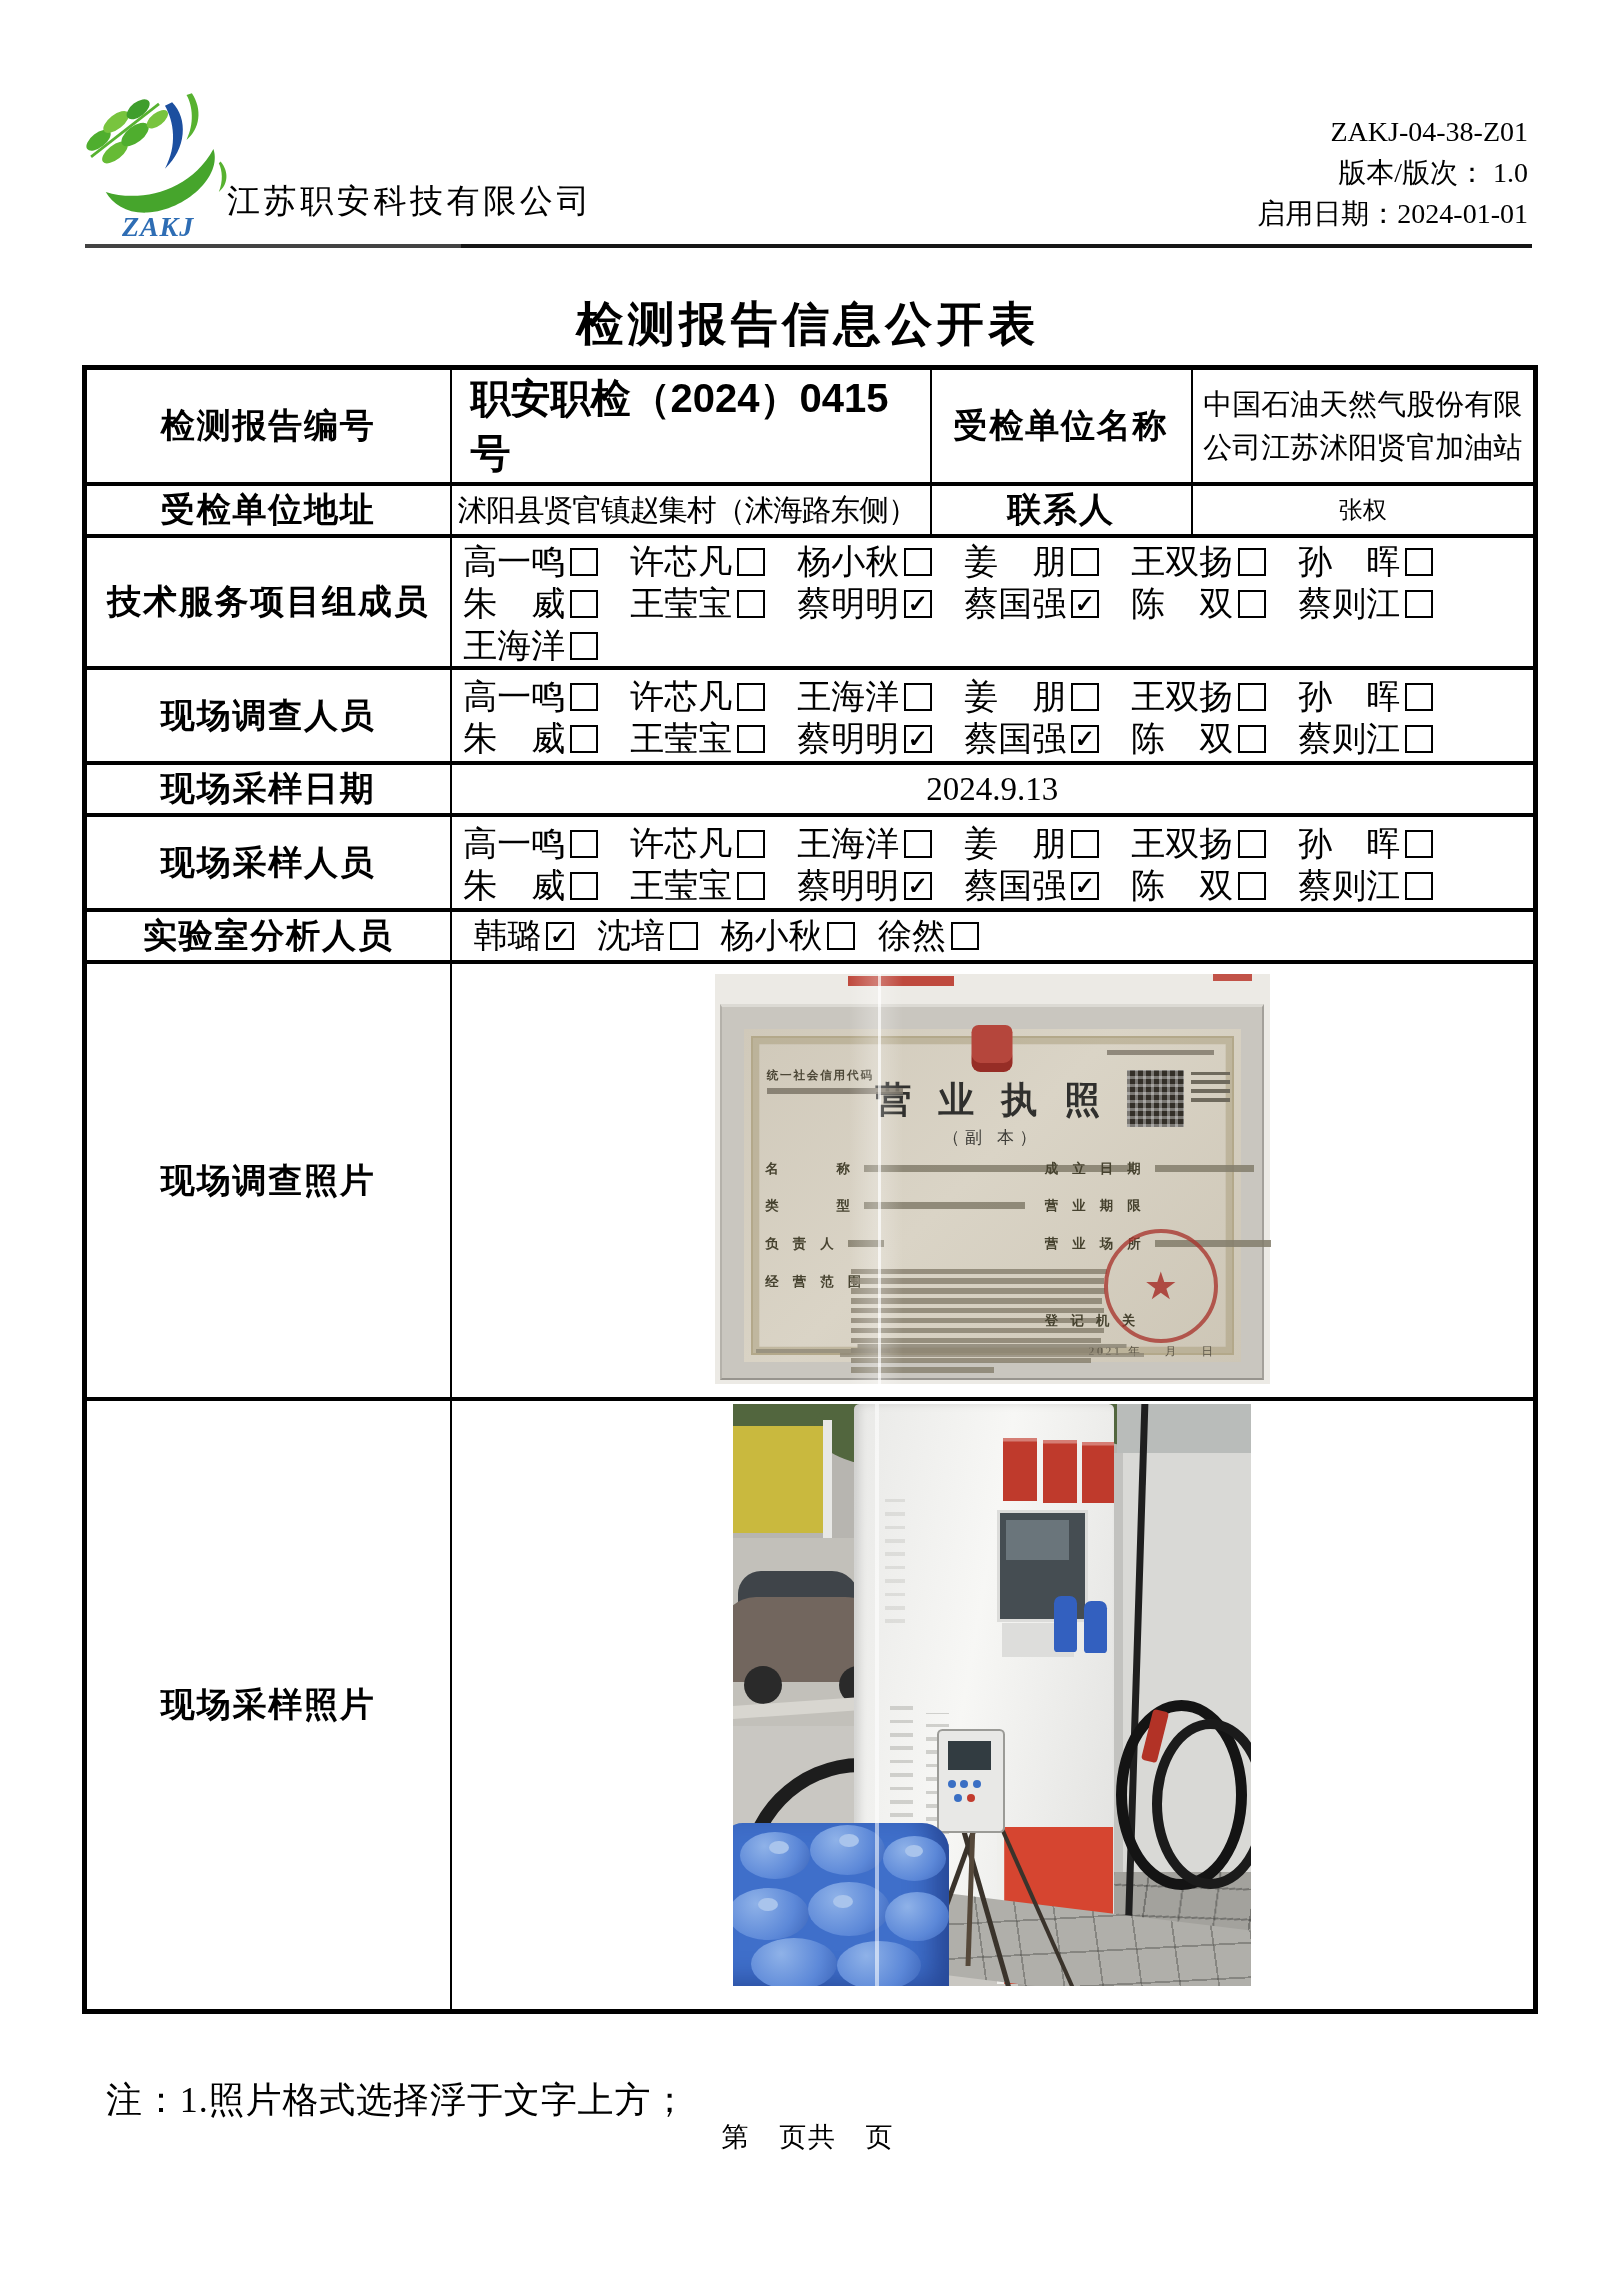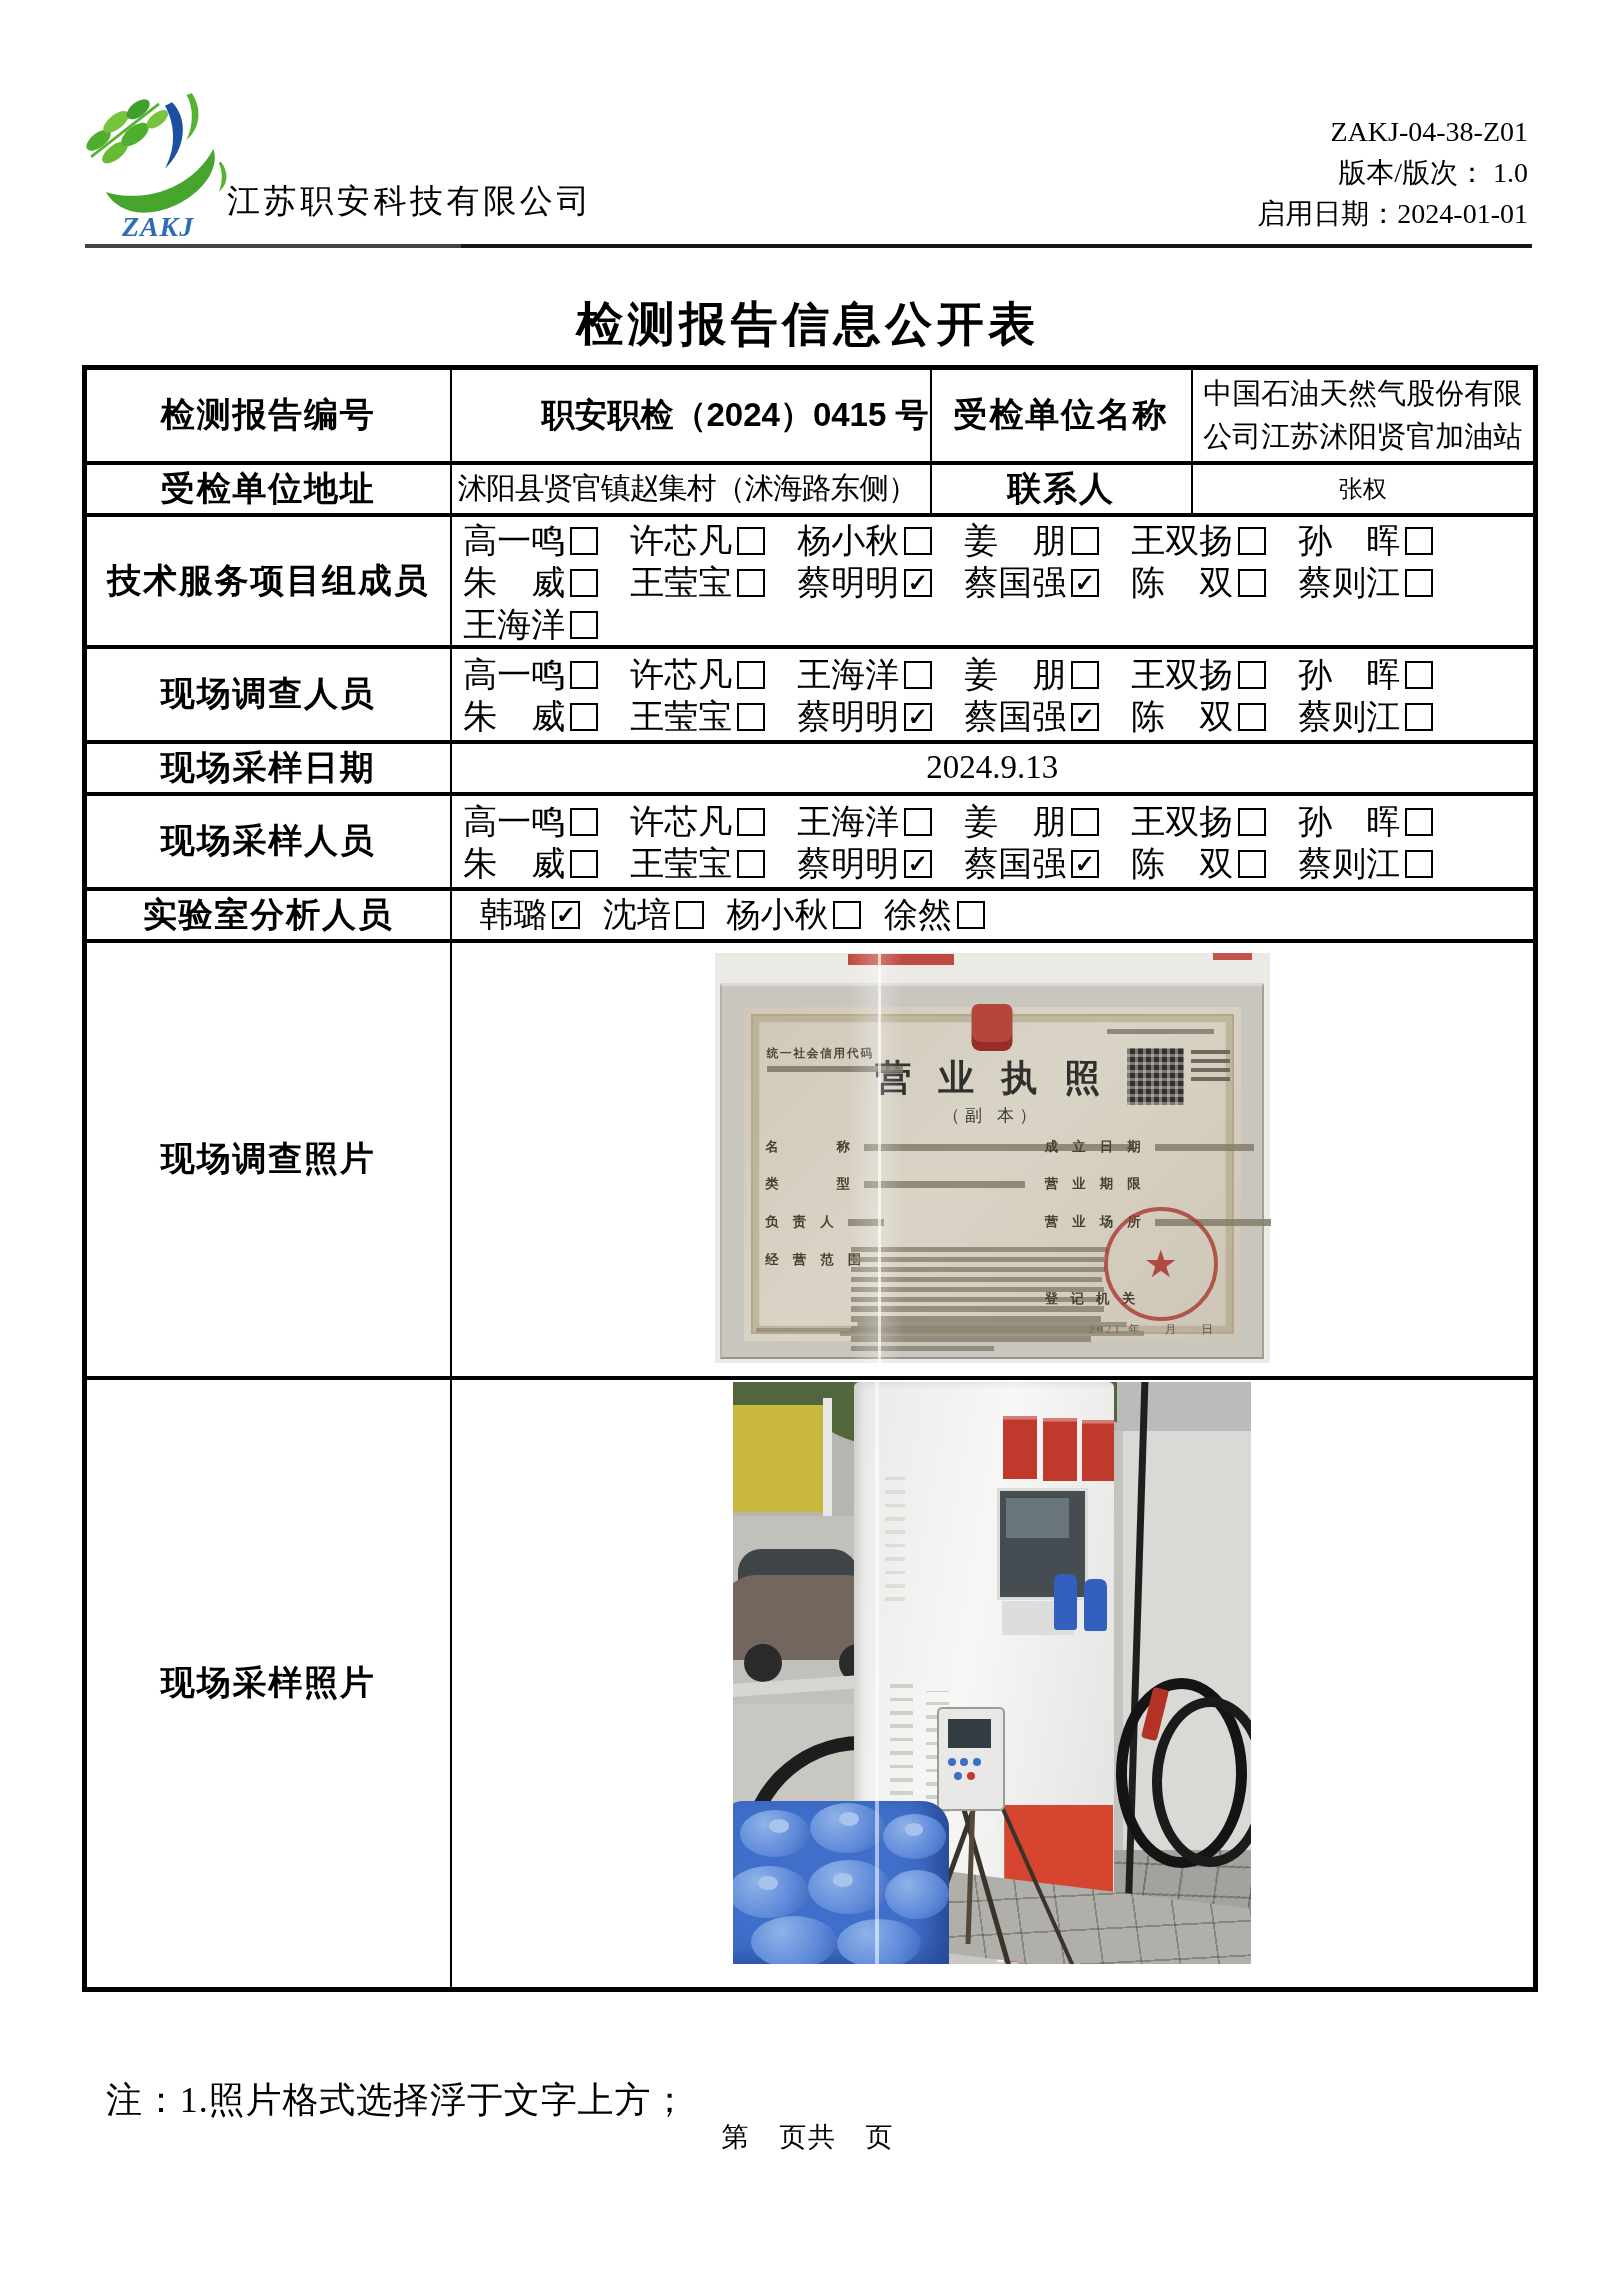--- a/index.html
+++ b/index.html
@@ -16,27 +16,27 @@
   .title{position:absolute;left:0;right:0;top:293px;text-align:center;font-size:47px;font-weight:bold;
          letter-spacing:4.5px;font-family:"Liberation Sans","DejaVu Sans",sans-serif;}
   
   table.main{position:absolute;left:82px;top:365px;width:1451px;border-collapse:collapse;
              table-layout:fixed;border:5.4px solid #000;}
   table.main td{border:2.7px solid #000;border-top-width:4.5px;border-bottom-width:4.5px;
                 vertical-align:middle;overflow:hidden;}
   td.lab{font-family:"Liberation Sans","DejaVu Sans",sans-serif;font-weight:bold;
          font-size:34px;text-align:center;letter-spacing:1.8px;}
   .repno{font-family:"Liberation Sans","DejaVu Sans",sans-serif;font-weight:bold;
-         font-size:33px;padding-left:12px;text-align:right;}
+         font-size:40px;padding-left:19px;}
   .unitname{font-size:29px;line-height:1.5;padding:1.8px 10.7px;text-align:justify;}
   .addr{font-size:29.6px;letter-spacing:-0.9px;padding-left:6px;}
   .cval{font-size:24px;text-align:center;}
   .center-val{font-size:33px;text-align:center;}
   .name-line{display:grid;grid-template-columns:repeat(6,167px);height:42px;align-items:center;padding-left:10.7px;}
-  .lab-line{display:flex;gap:23px;padding-left:27px;align-items:center;height:42px;}
+  .lab-line{display:flex;gap:23px;padding-left:21px;align-items:center;height:42px;}
   .person{display:inline-flex;align-items:center;font-size:34px;white-space:pre;}
   .cb{width:24px;height:24px;border:2.7px solid #000;display:inline-flex;align-items:center;
       justify-content:center;margin-left:4.5px;flex:none;}
   .cb i{font-style:normal;font-size:24px;font-weight:bold;line-height:1;}
   
   .photo1{position:relative;width:555px;height:410px;margin:9px auto 0;background:#eceae5;}
   .p1-red1{position:absolute;left:133px;top:1.8px;width:106px;height:10.7px;background:#bf4a3e;}
   .p1-red2{position:absolute;left:498px;top:0;width:39px;height:7.2px;background:#c25348;}
   .frame{position:absolute;left:5.4px;top:30px;right:5.4px;bottom:3.6px;background:#c9c6bf;
          border-top:3.6px solid #dcdad4;border-left:2.7px solid #b4b1aa;border-right:2.7px solid #a3a09a;border-bottom:2.7px solid #97948e;}

